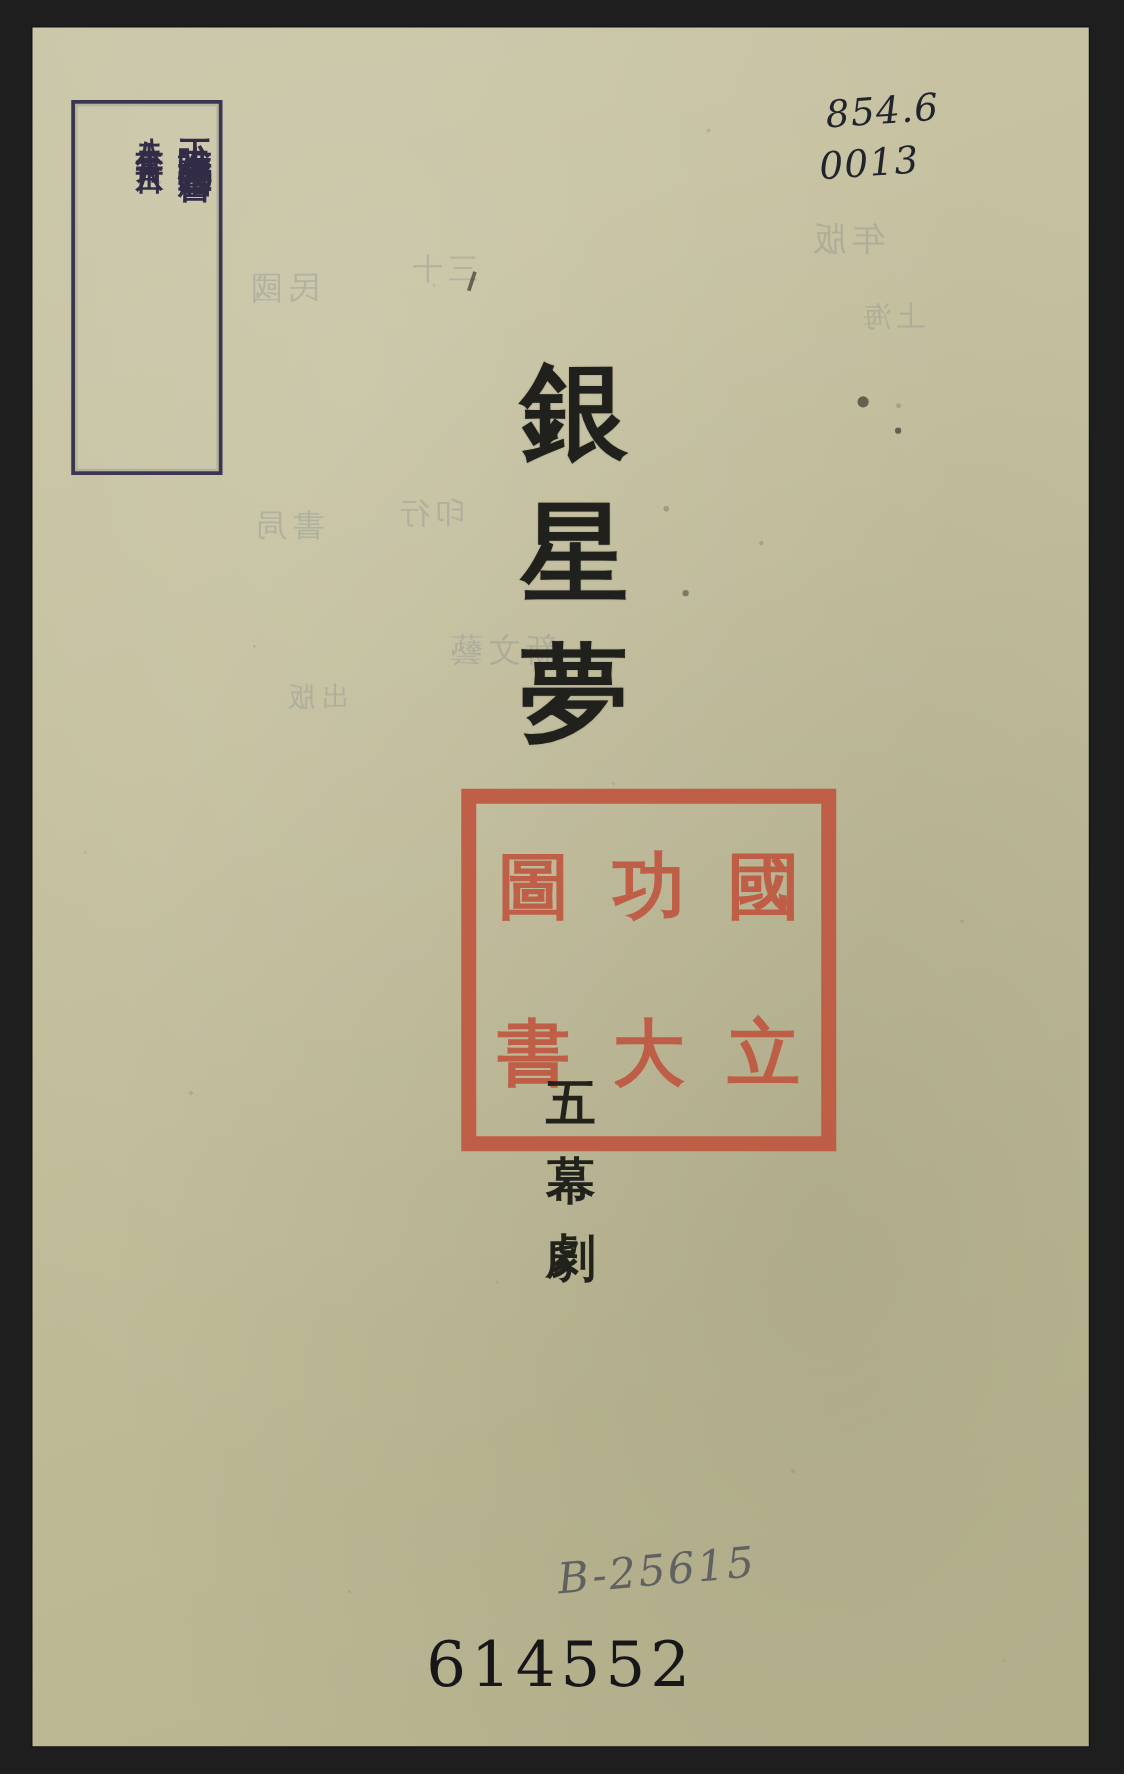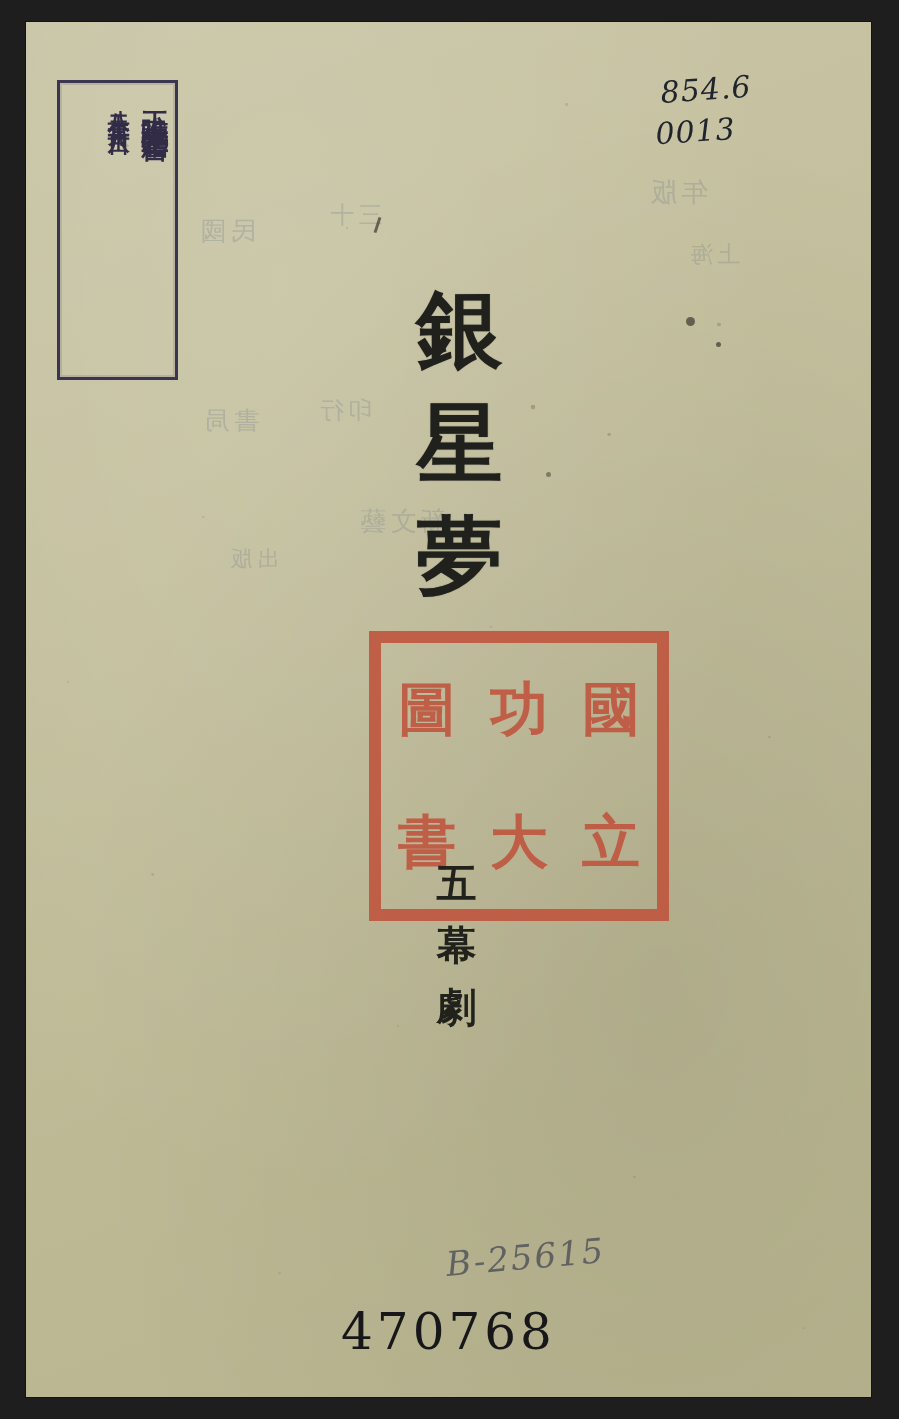--- a/index.html
+++ b/index.html
@@ -274,16 +274,16 @@
     </div>
 
     <div id="subtitle-block">
       <div class="ch">五</div>
       <div class="ch">幕</div>
       <div class="ch">劇</div>
     </div>
 
     <div id="pencil-mark">B-25615</div>
 
-    <div id="accession-number">470768</div>
+    <div id="accession-number">614552</div>
 
   </div>
 </div>
 
 </body></html>

